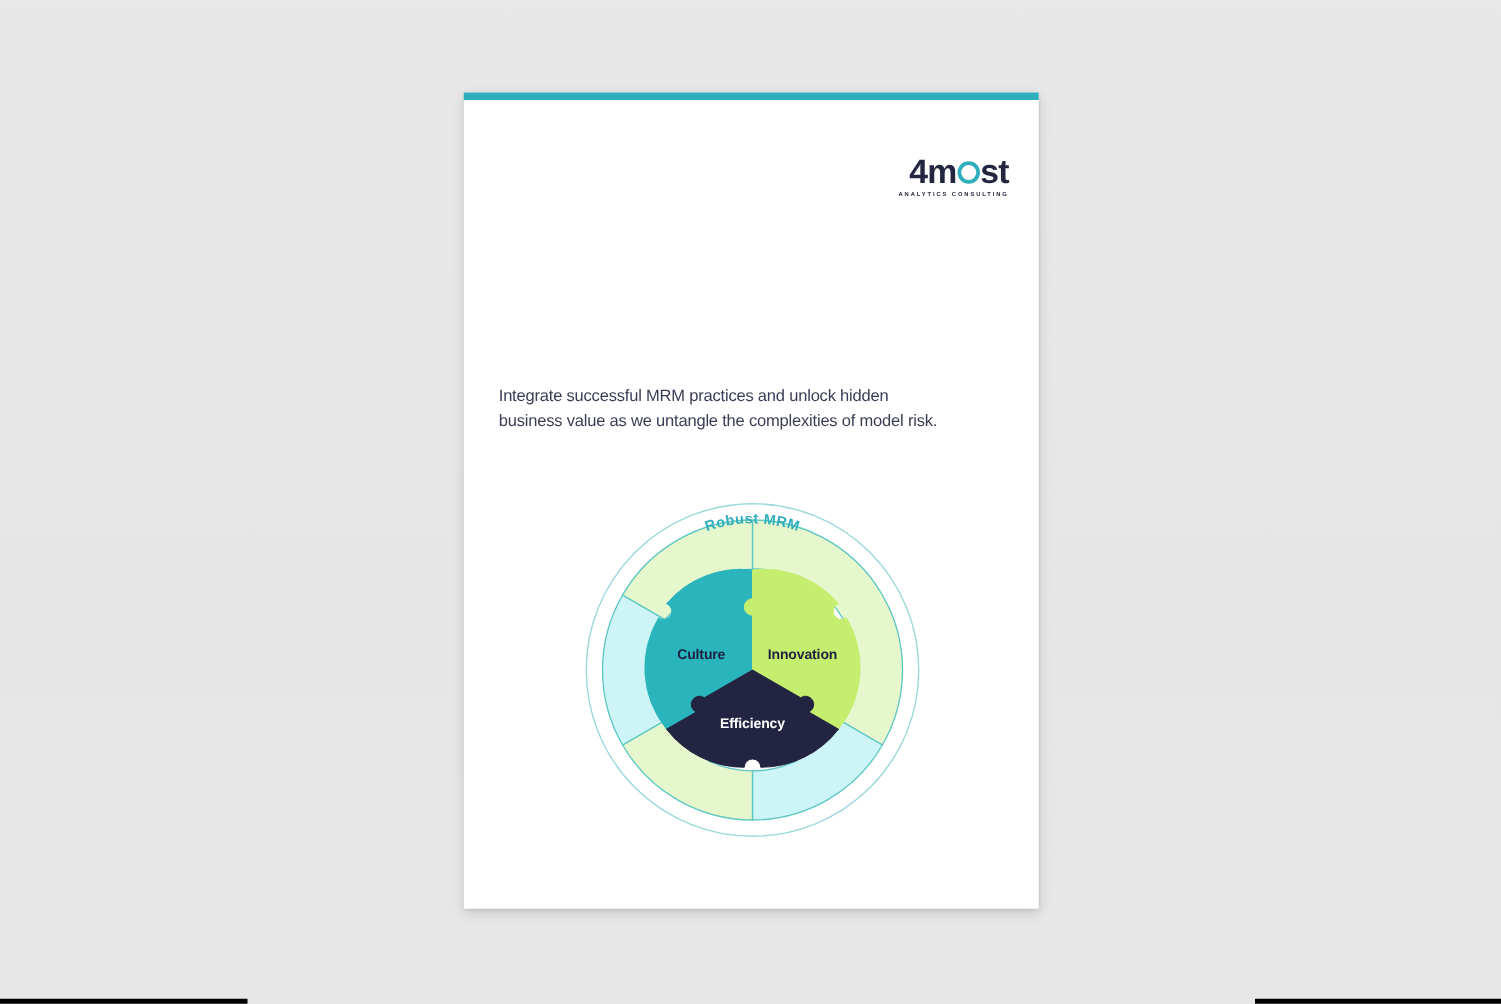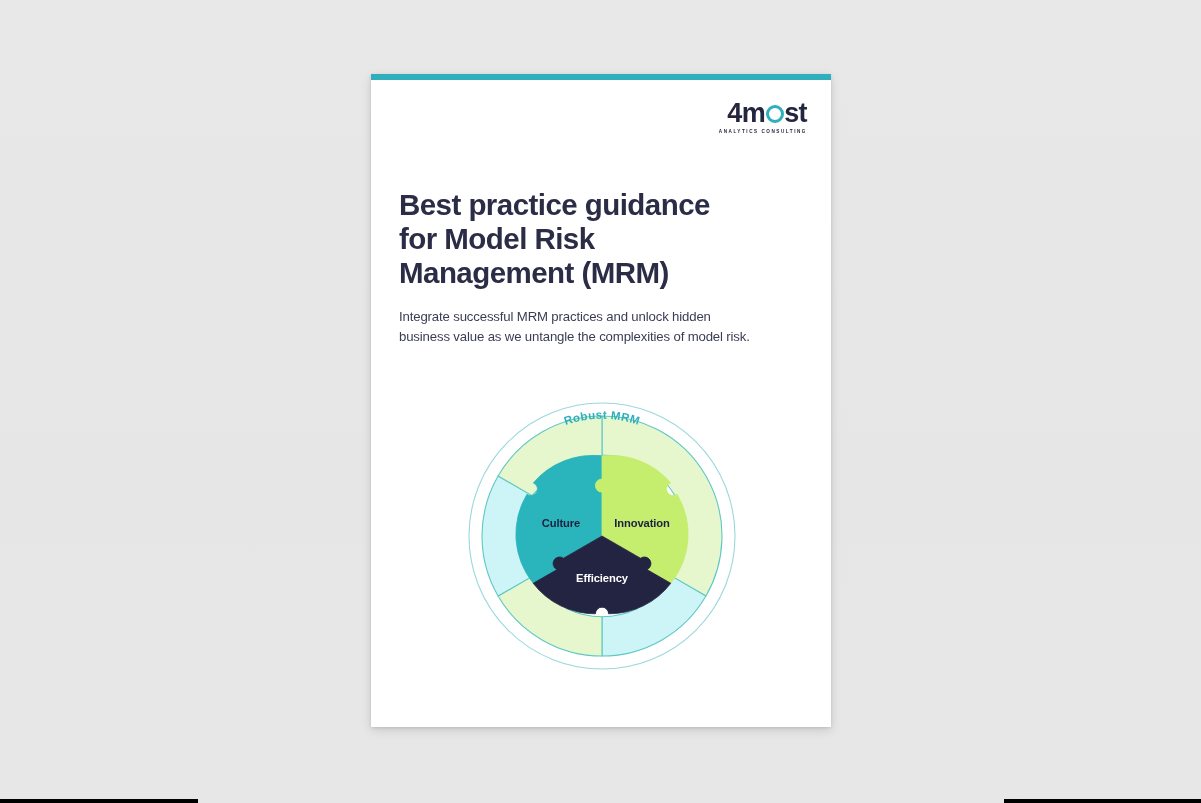--- a/index.html
+++ b/index.html
@@ -69,20 +69,21 @@
     line-height: 1;
   }
   .logo-wordmark {
     font-family: "Liberation Sans", sans-serif;
     font-size: 27px;
     font-weight: 700;
     color: #242640;
     letter-spacing: -0.6px;
     line-height: 1;
     white-space: nowrap;
+    margin-top: 24px;
   }
   .logo-o {
     display: inline-block;
     width: 18px;
     height: 18px;
     border: 3.5px solid #2fafbc;
     border-radius: 50%;
     box-sizing: border-box;
     vertical-align: -1px;
     margin: 0 0.5px;
@@ -151,21 +152,20 @@
 
 <div id="page">
 
   <div id="page-top-bar"></div>
 
   <div id="logo-block">
     <div class="logo-wordmark"><span>4m</span><span class="logo-o"></span><span>st</span></div>
     <div class="logo-tagline">ANALYTICS CONSULTING</div>
   </div>
 
-  <div id="headline">Best practice guidance for Model Risk Management (MRM)</div>
 
   <div id="subtitle">Integrate successful MRM practices and unlock hidden business value as we untangle the complexities of model risk.</div>
 
   <div id="diagram">
     <svg viewBox="0 0 290 290" xmlns="http://www.w3.org/2000/svg">
       <defs>
         <path id="arcTextPath" d="M 70 60 A 108 108 0 0 1 220 60" fill="none"></path>
       </defs>
 
       <circle cx="145" cy="147" r="133" fill="none" stroke="#9ad8db" stroke-width="1.1"></circle>

